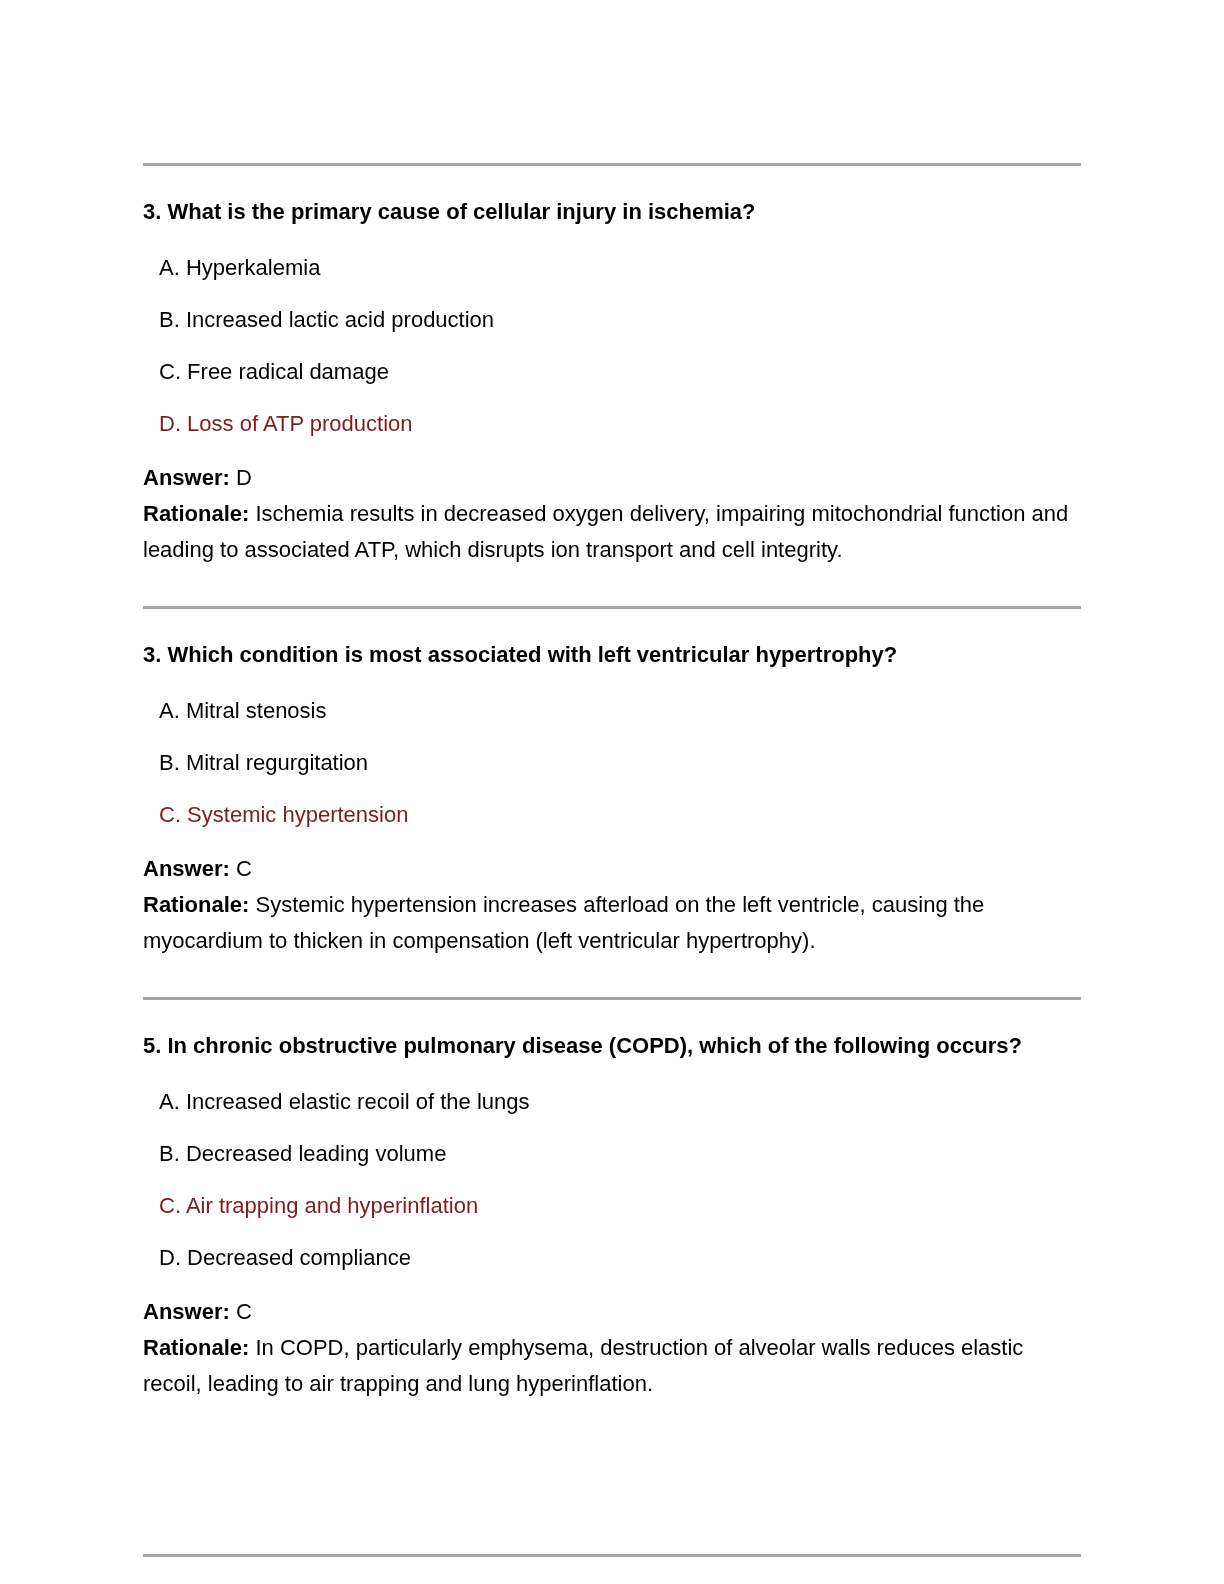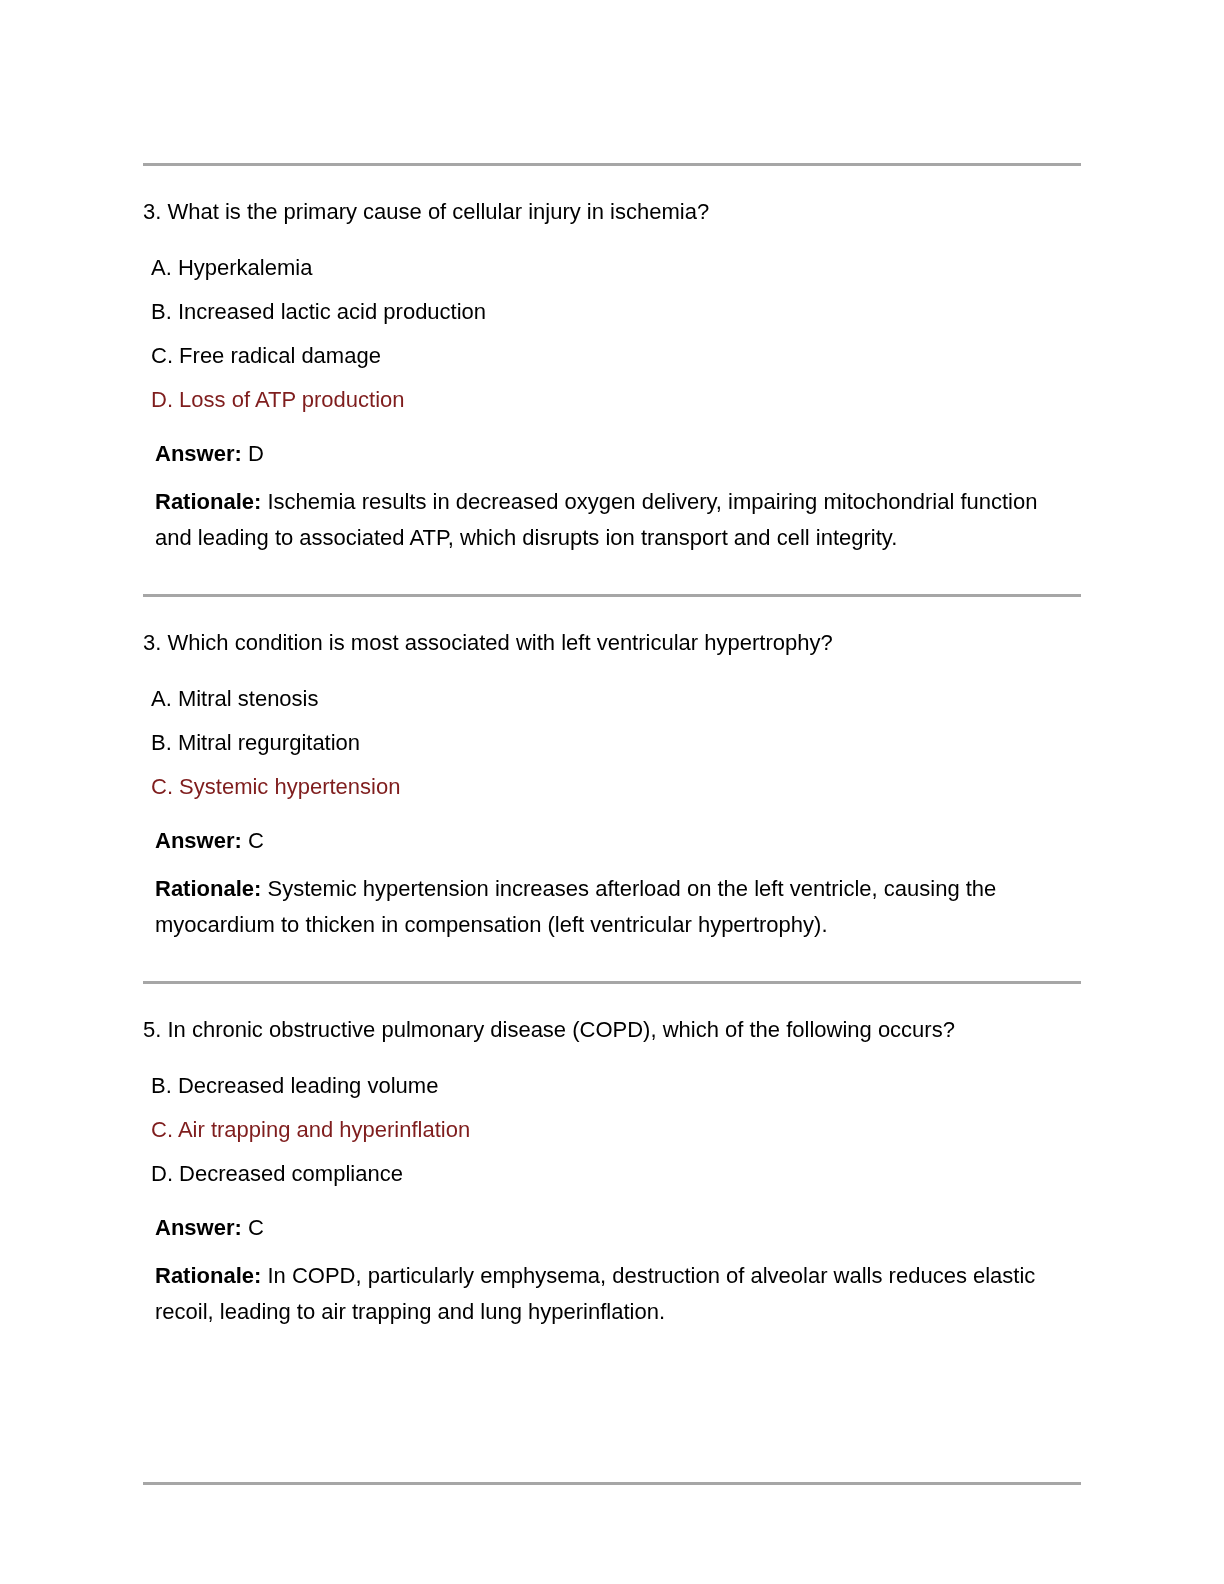--- a/index.html
+++ b/index.html
@@ -27,38 +27,38 @@
     margin: 38px 0 0 0;
   }
   .rule.first {
     margin-top: 163px;
   }
   .rule.bottom {
     margin-top: 152px;
   }
   .q-title {
     font-size: 22px;
-    font-weight: normal;
+    font-weight: bold;
     margin: 28px 0 0 0;
     line-height: 36px;
   }
   .options {
     margin-top: 20px;
   }
   .option {
-    margin: 8px;
+    margin: 16px;
   }
   .option.highlight {
     color: #7f1d1d;
   }
   .answer-block {
     margin-top: 18px;
   }
   .answer-line, .rationale-line {
-    margin: 12px;
+    margin: 0;
   }
   strong {
     font-weight: bold;
   }
 </style>
 </head>
 <body>
 
 <div class="page-content">
 
@@ -91,20 +91,21 @@
       <p class="answer-line"><strong>Answer:</strong> <span>C</span></p>
       <p class="rationale-line"><strong>Rationale:</strong> <span>Systemic hypertension increases afterload on the left ventricle, causing the myocardium to thicken in compensation (left ventricular hypertrophy).</span></p>
     </div>
   </section>
 
   <hr class="rule">
 
   <section class="question">
     <h2 class="q-title">5. In chronic obstructive pulmonary disease (COPD), which of the following occurs?</h2>
     <div class="options">
+      <p class="option">A. Increased elastic recoil of the lungs</p>
       <p class="option">B. Decreased leading volume</p>
       <p class="option highlight">C. Air trapping and hyperinflation</p>
       <p class="option">D. Decreased compliance</p>
     </div>
     <div class="answer-block">
       <p class="answer-line"><strong>Answer:</strong> <span>C</span></p>
       <p class="rationale-line"><strong>Rationale:</strong> <span>In COPD, particularly emphysema, destruction of alveolar walls reduces elastic recoil, leading to air trapping and lung hyperinflation.</span></p>
     </div>
   </section>
 

